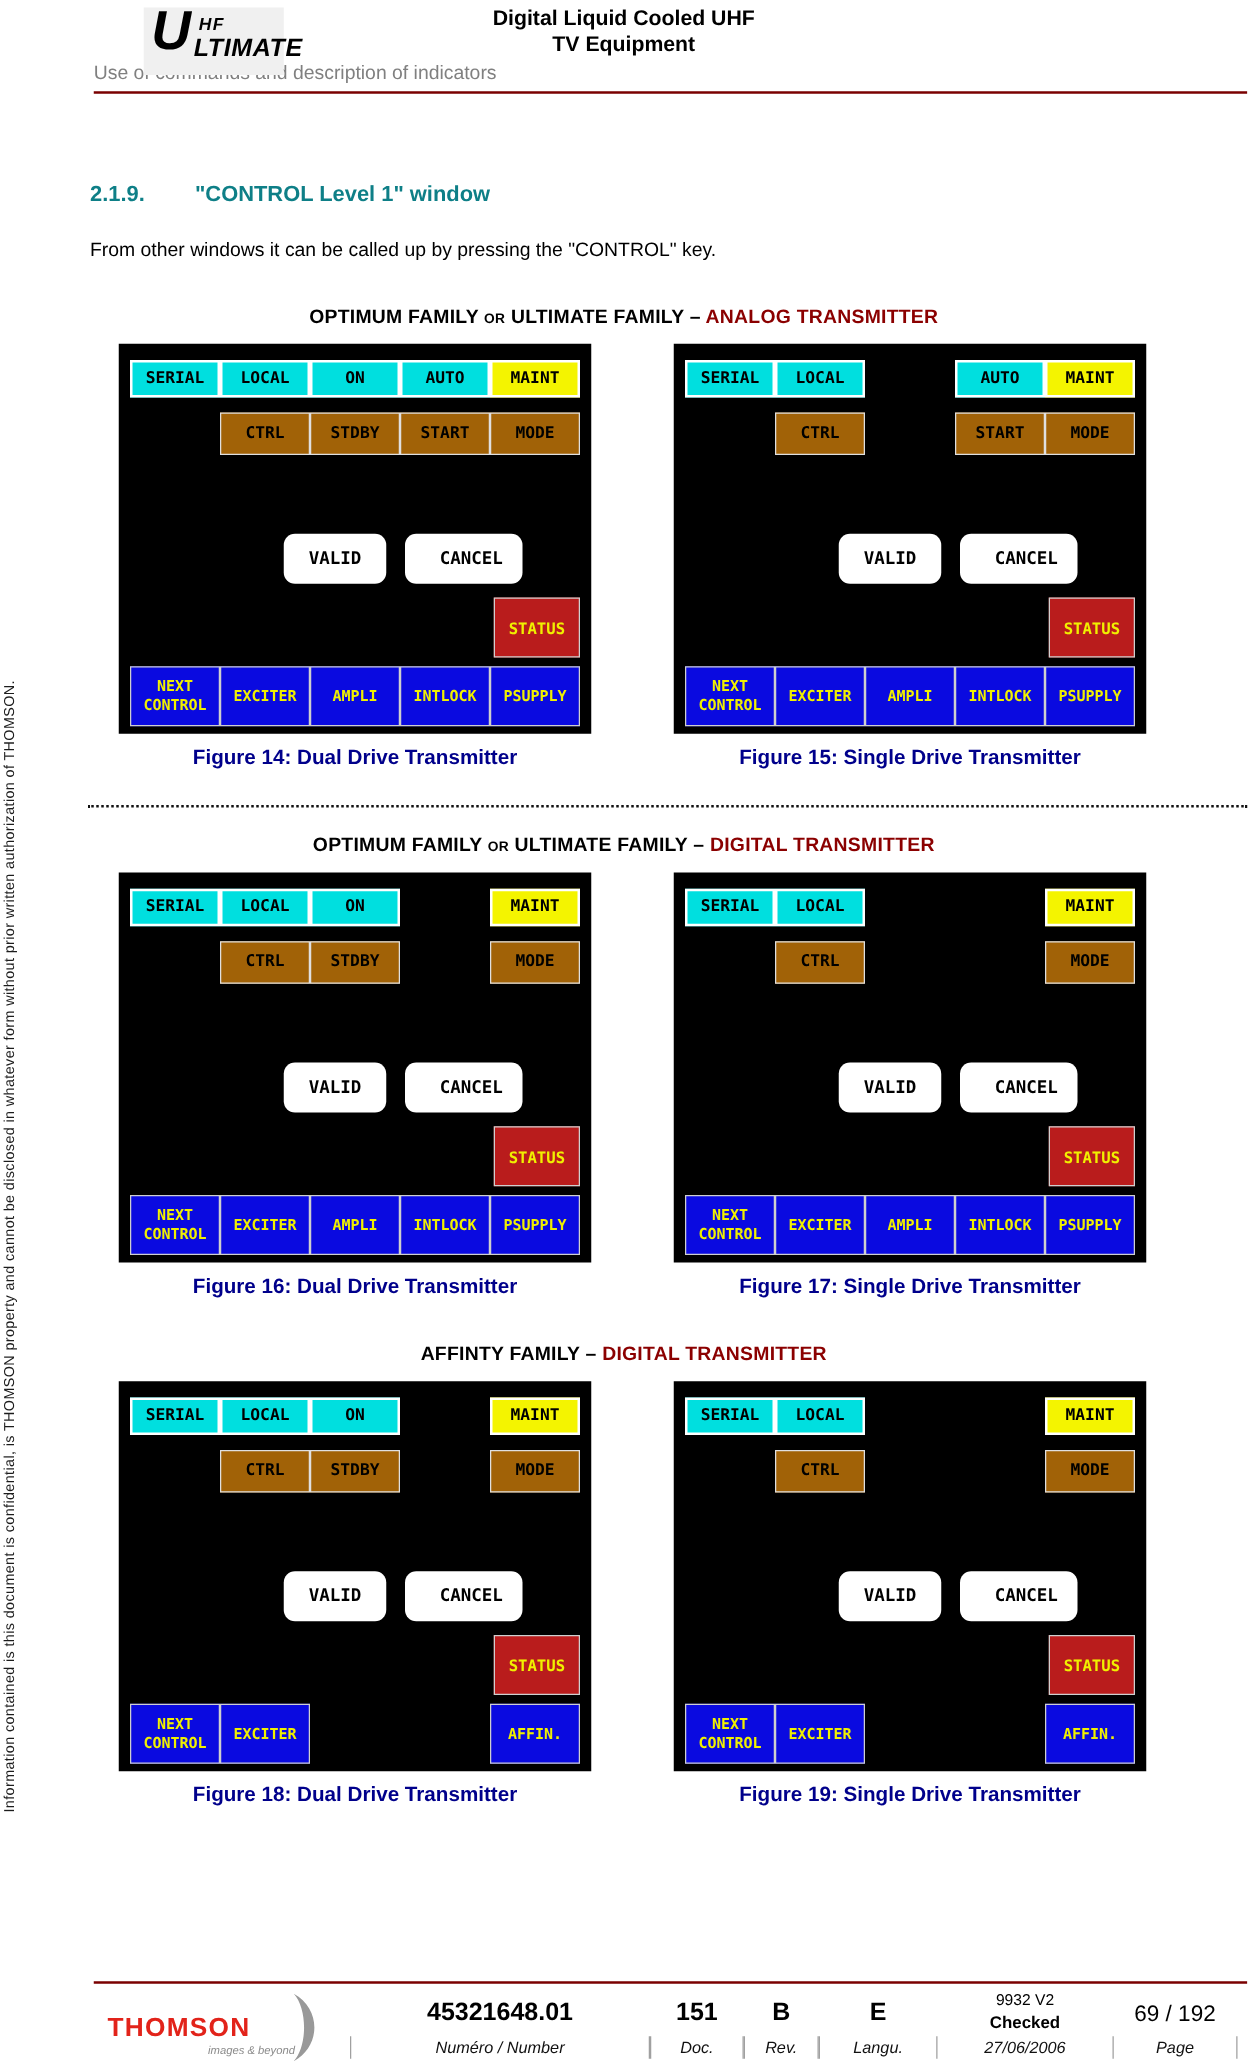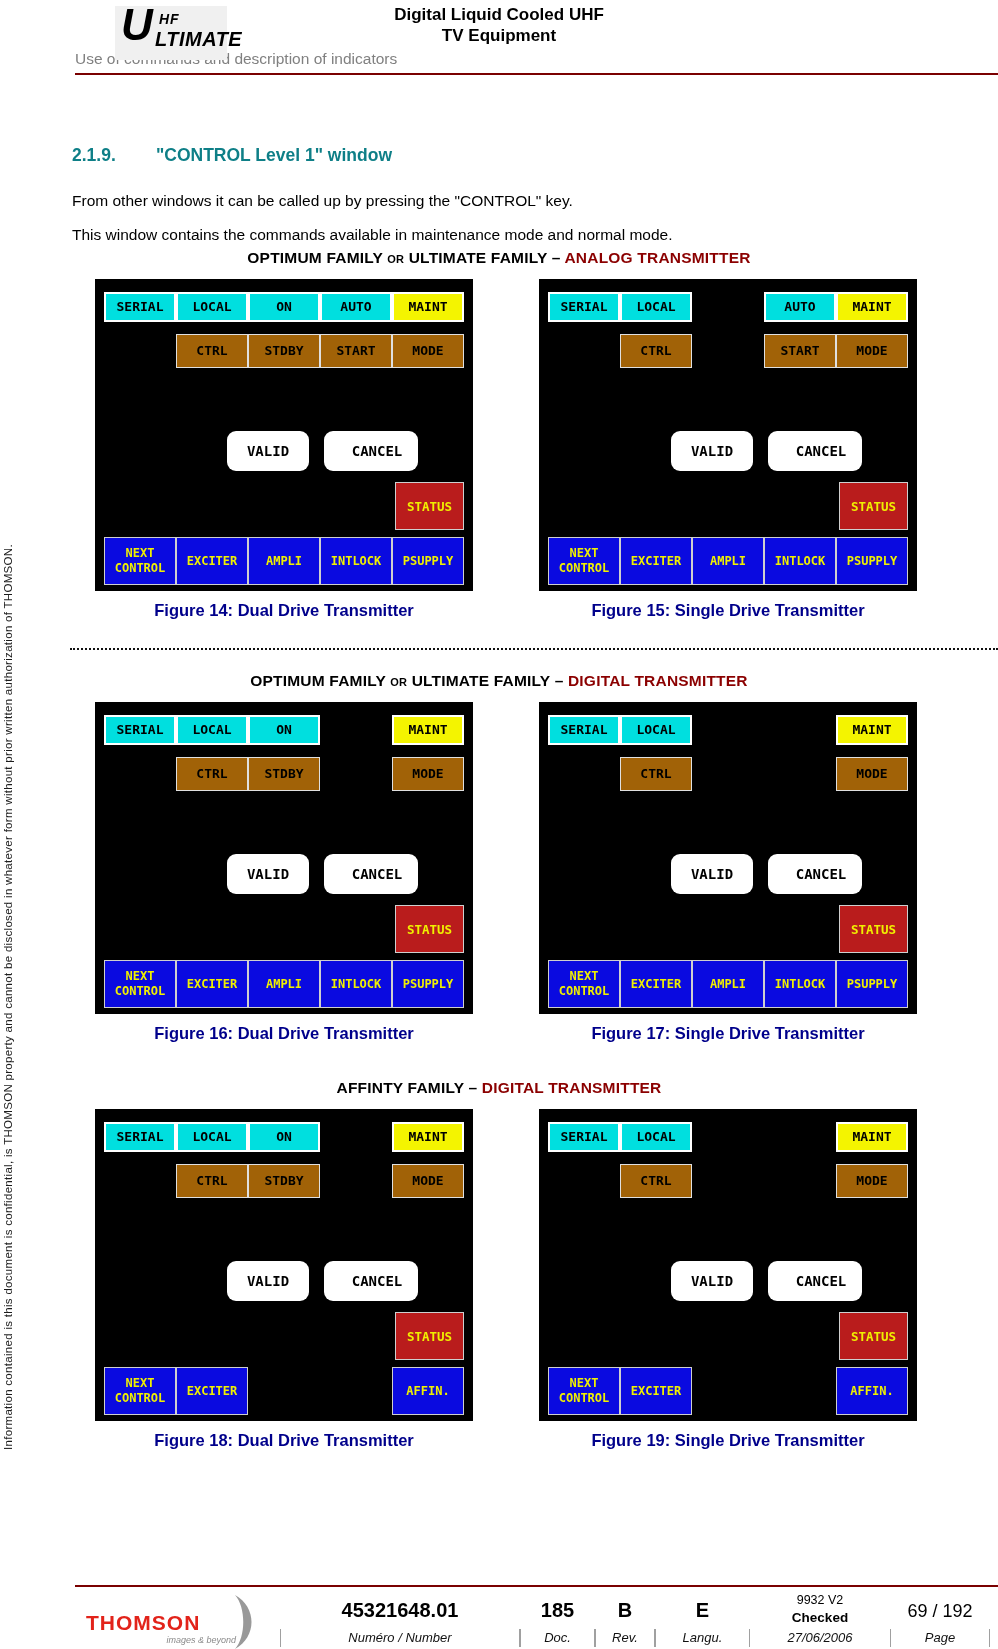--- a/index.html
+++ b/index.html
@@ -20,21 +20,21 @@
   .subtitle-wrap{margin-left:75px;margin-top:4px;border-bottom:2px solid #7a0000;padding-bottom:5px;}
   .subtitle-wrap span{color:#808080;font-size:15.5px;}
 
   
   .sec-heading{margin:70px 0 0 72px;font-size:17.5px;font-weight:bold;color:#0e7f87;}
   .sec-num{display:inline-block;min-width:84px;}
   .para{margin:26px 0 0 72px;font-size:15.5px;}
   .para + .para{margin-top:16px;}
 
   
-  .group-heading{margin-top:5px;text-align:center;font-size:15.5px;font-weight:bold;letter-spacing:.2px;}
+  .group-heading{margin-top:35px;text-align:center;font-size:15.5px;font-weight:bold;letter-spacing:.2px;}
   .dotted-divider + .group-heading{margin-top:22px;}
   .caption-row + .group-heading{margin-top:36px;}
   .gh-or{font-size:11px;}
   .gh-red{color:#8b0000;}
   .dotted-divider{margin:28px 0 0 70px;border-top:2px dotted #111;height:0;}
 
   
   .panel-row{margin-top:12px;display:flex;padding-left:95px;gap:66px;}
   .panel{position:relative;width:378px;height:312px;background:#000;flex:0 0 auto;}
   .prow{position:absolute;left:9px;right:9px;display:grid;grid-template-columns:repeat(5,1fr);gap:0;}
@@ -104,21 +104,20 @@
 
   <div class="subtitle-wrap">
     <span>Use of commands and description of indicators</span>
   </div>
 
   <div class="sec-heading">
     <span class="sec-num">2.1.9.</span><span>"CONTROL Level 1" window</span>
   </div>
 
   <p class="para">From other windows it can be called up by pressing the "CONTROL" key.</p>
-  <p class="para">This window contains the commands available in maintenance mode and normal mode.</p>
 
   <div id="groups">
       <div class="group-heading"><span class="gh-b">OPTIMUM FAMILY</span> <span class="gh-or">OR</span> <span class="gh-b">ULTIMATE FAMILY –</span> <span class="gh-red">ANALOG TRANSMITTER</span> </div>
       <div class="panel-row">
         <div class="panel">
           <div class="prow top">
             <div class="key cyan">SERIAL</div>
             <div class="key cyan">LOCAL</div>
             <div class="key cyan">ON</div>
             <div class="key cyan">AUTO</div>
@@ -304,21 +303,21 @@
           <svg class="thomson-swoosh" width="28" height="54" viewBox="0 0 28 54">
               <path d="M1 0 C 23 12 23 42 1 54 C 12 42 12 12 1 0 Z" fill="#999"></path>
             </svg>
         </div>
       </div>
       <div class="f-col f-number">
         <div class="f-value">45321648.01</div>
         <div class="f-label bars">Numéro / Number</div>
       </div>
       <div class="f-col f-doc">
-        <div class="f-value">185</div>
+        <div class="f-value">151</div>
         <div class="f-label bars">Doc.</div>
       </div>
       <div class="f-col f-rev">
         <div class="f-value">B</div>
         <div class="f-label bars">Rev.</div>
       </div>
       <div class="f-col f-lang">
         <div class="f-value">E</div>
         <div class="f-label bars">Langu.</div>
       </div>

